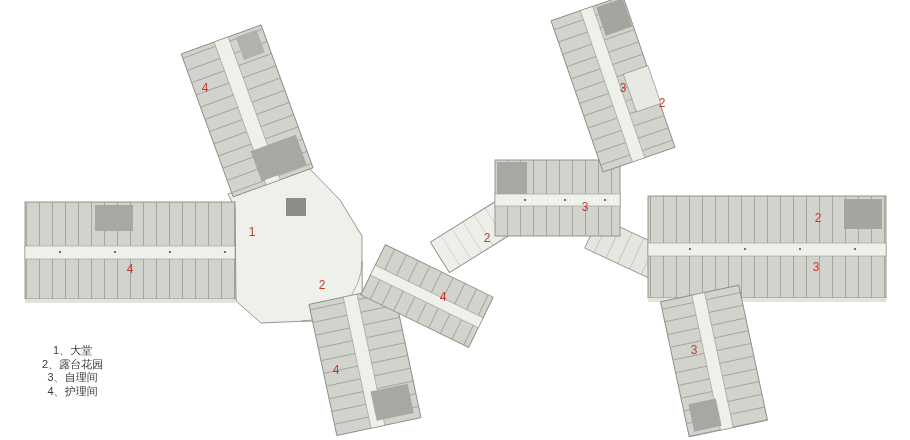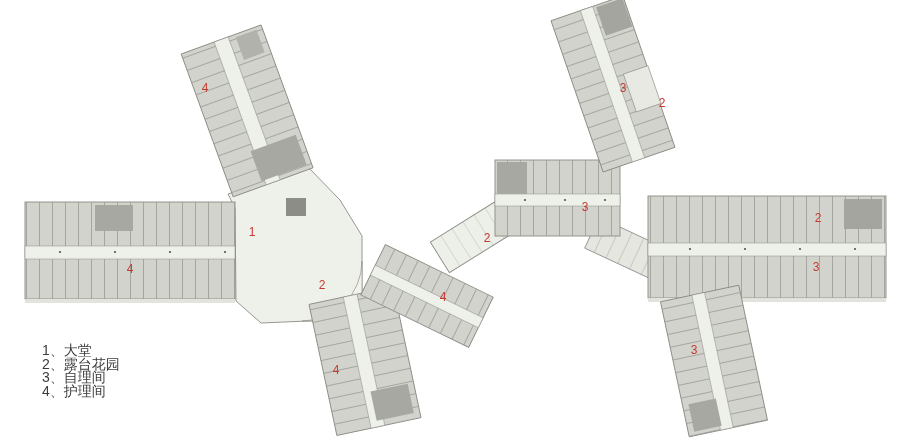--- a/index.html
+++ b/index.html
@@ -8,21 +8,21 @@
     font-family:"Liberation Sans","DejaVu Sans",sans-serif;
   }
   .plan-svg{position:absolute;left:0;top:0;width:910px;height:440px;}
   .plan-label{
     position:absolute;transform:translate(-50%,-50%);
     font-size:12px;line-height:1;color:var(--accent,#c43a2f);
     letter-spacing:0;user-select:none;
   }
   .legend{
     position:absolute;left:42px;top:344px;
-    font-size:14px;line-height:13.5px;color:var(--legend,#3c3c3c);
+    font-size:11px;line-height:13.5px;color:var(--legend,#3c3c3c);text-align:center;
   }
   .legend-row{white-space:nowrap;}
 </style>
 </head>
 <body>
 
 <div class="stage">
 
   <svg class="plan-svg" viewBox="0 0 910 440">
     <defs>

